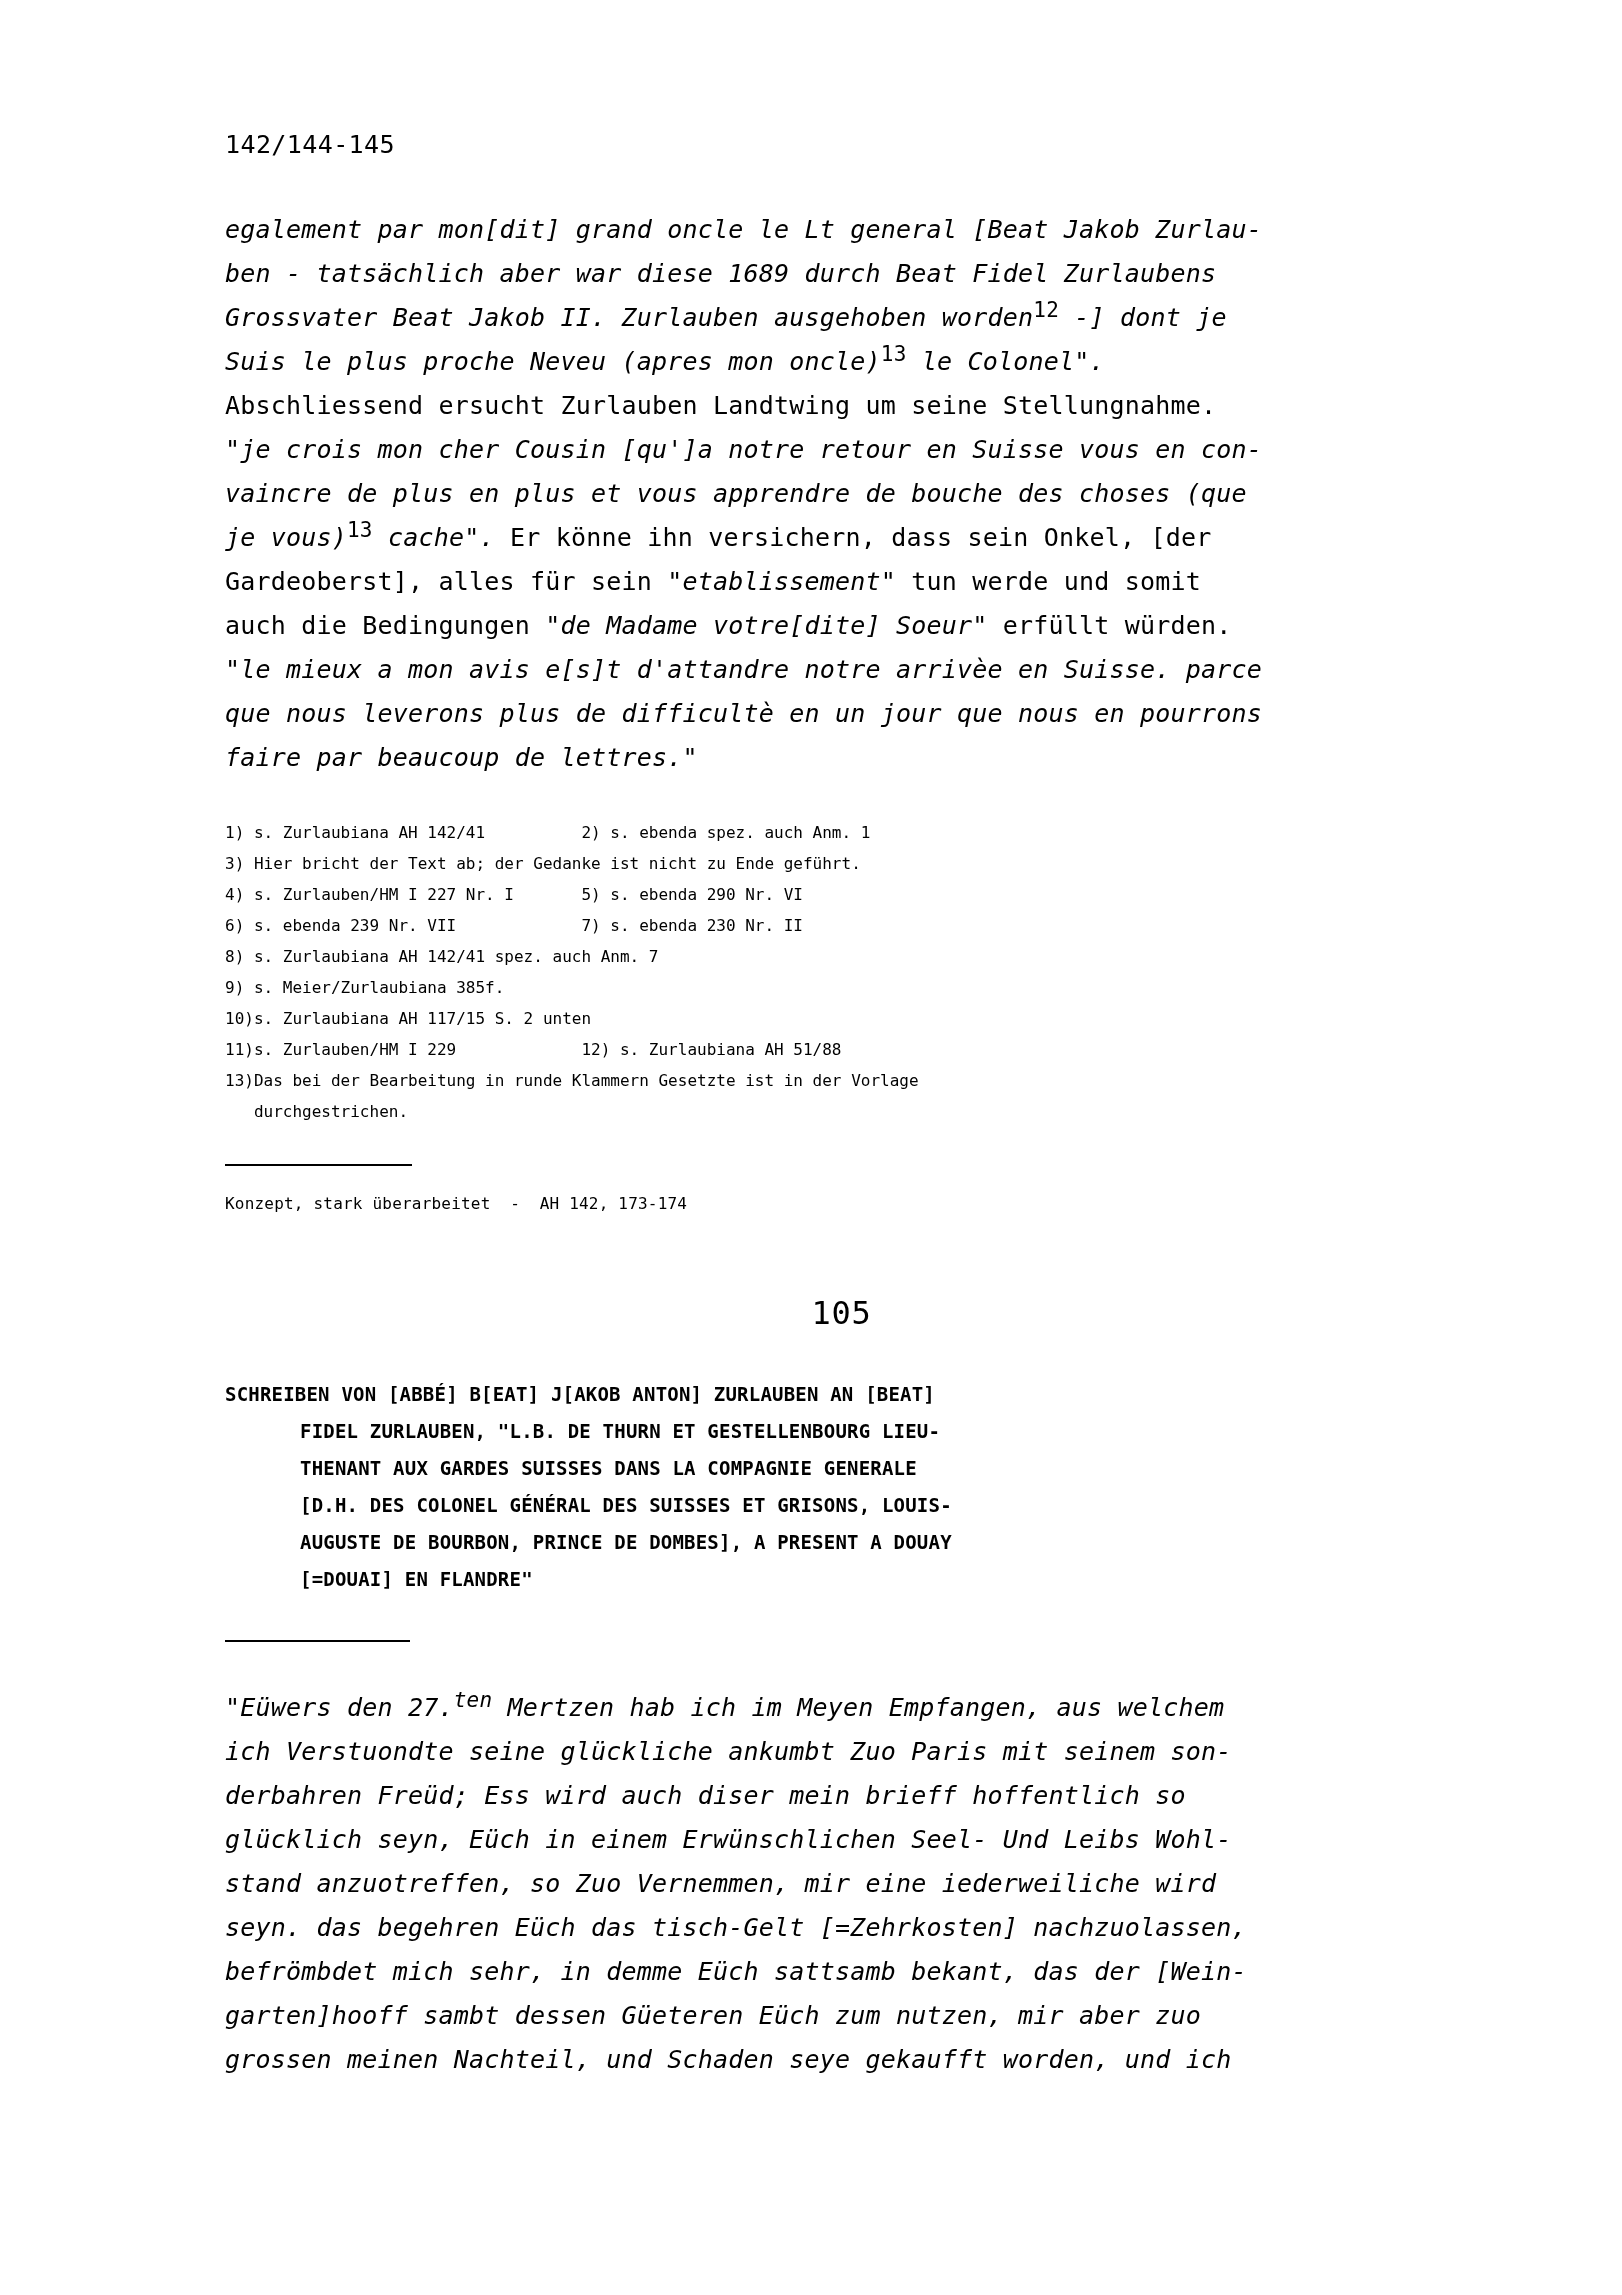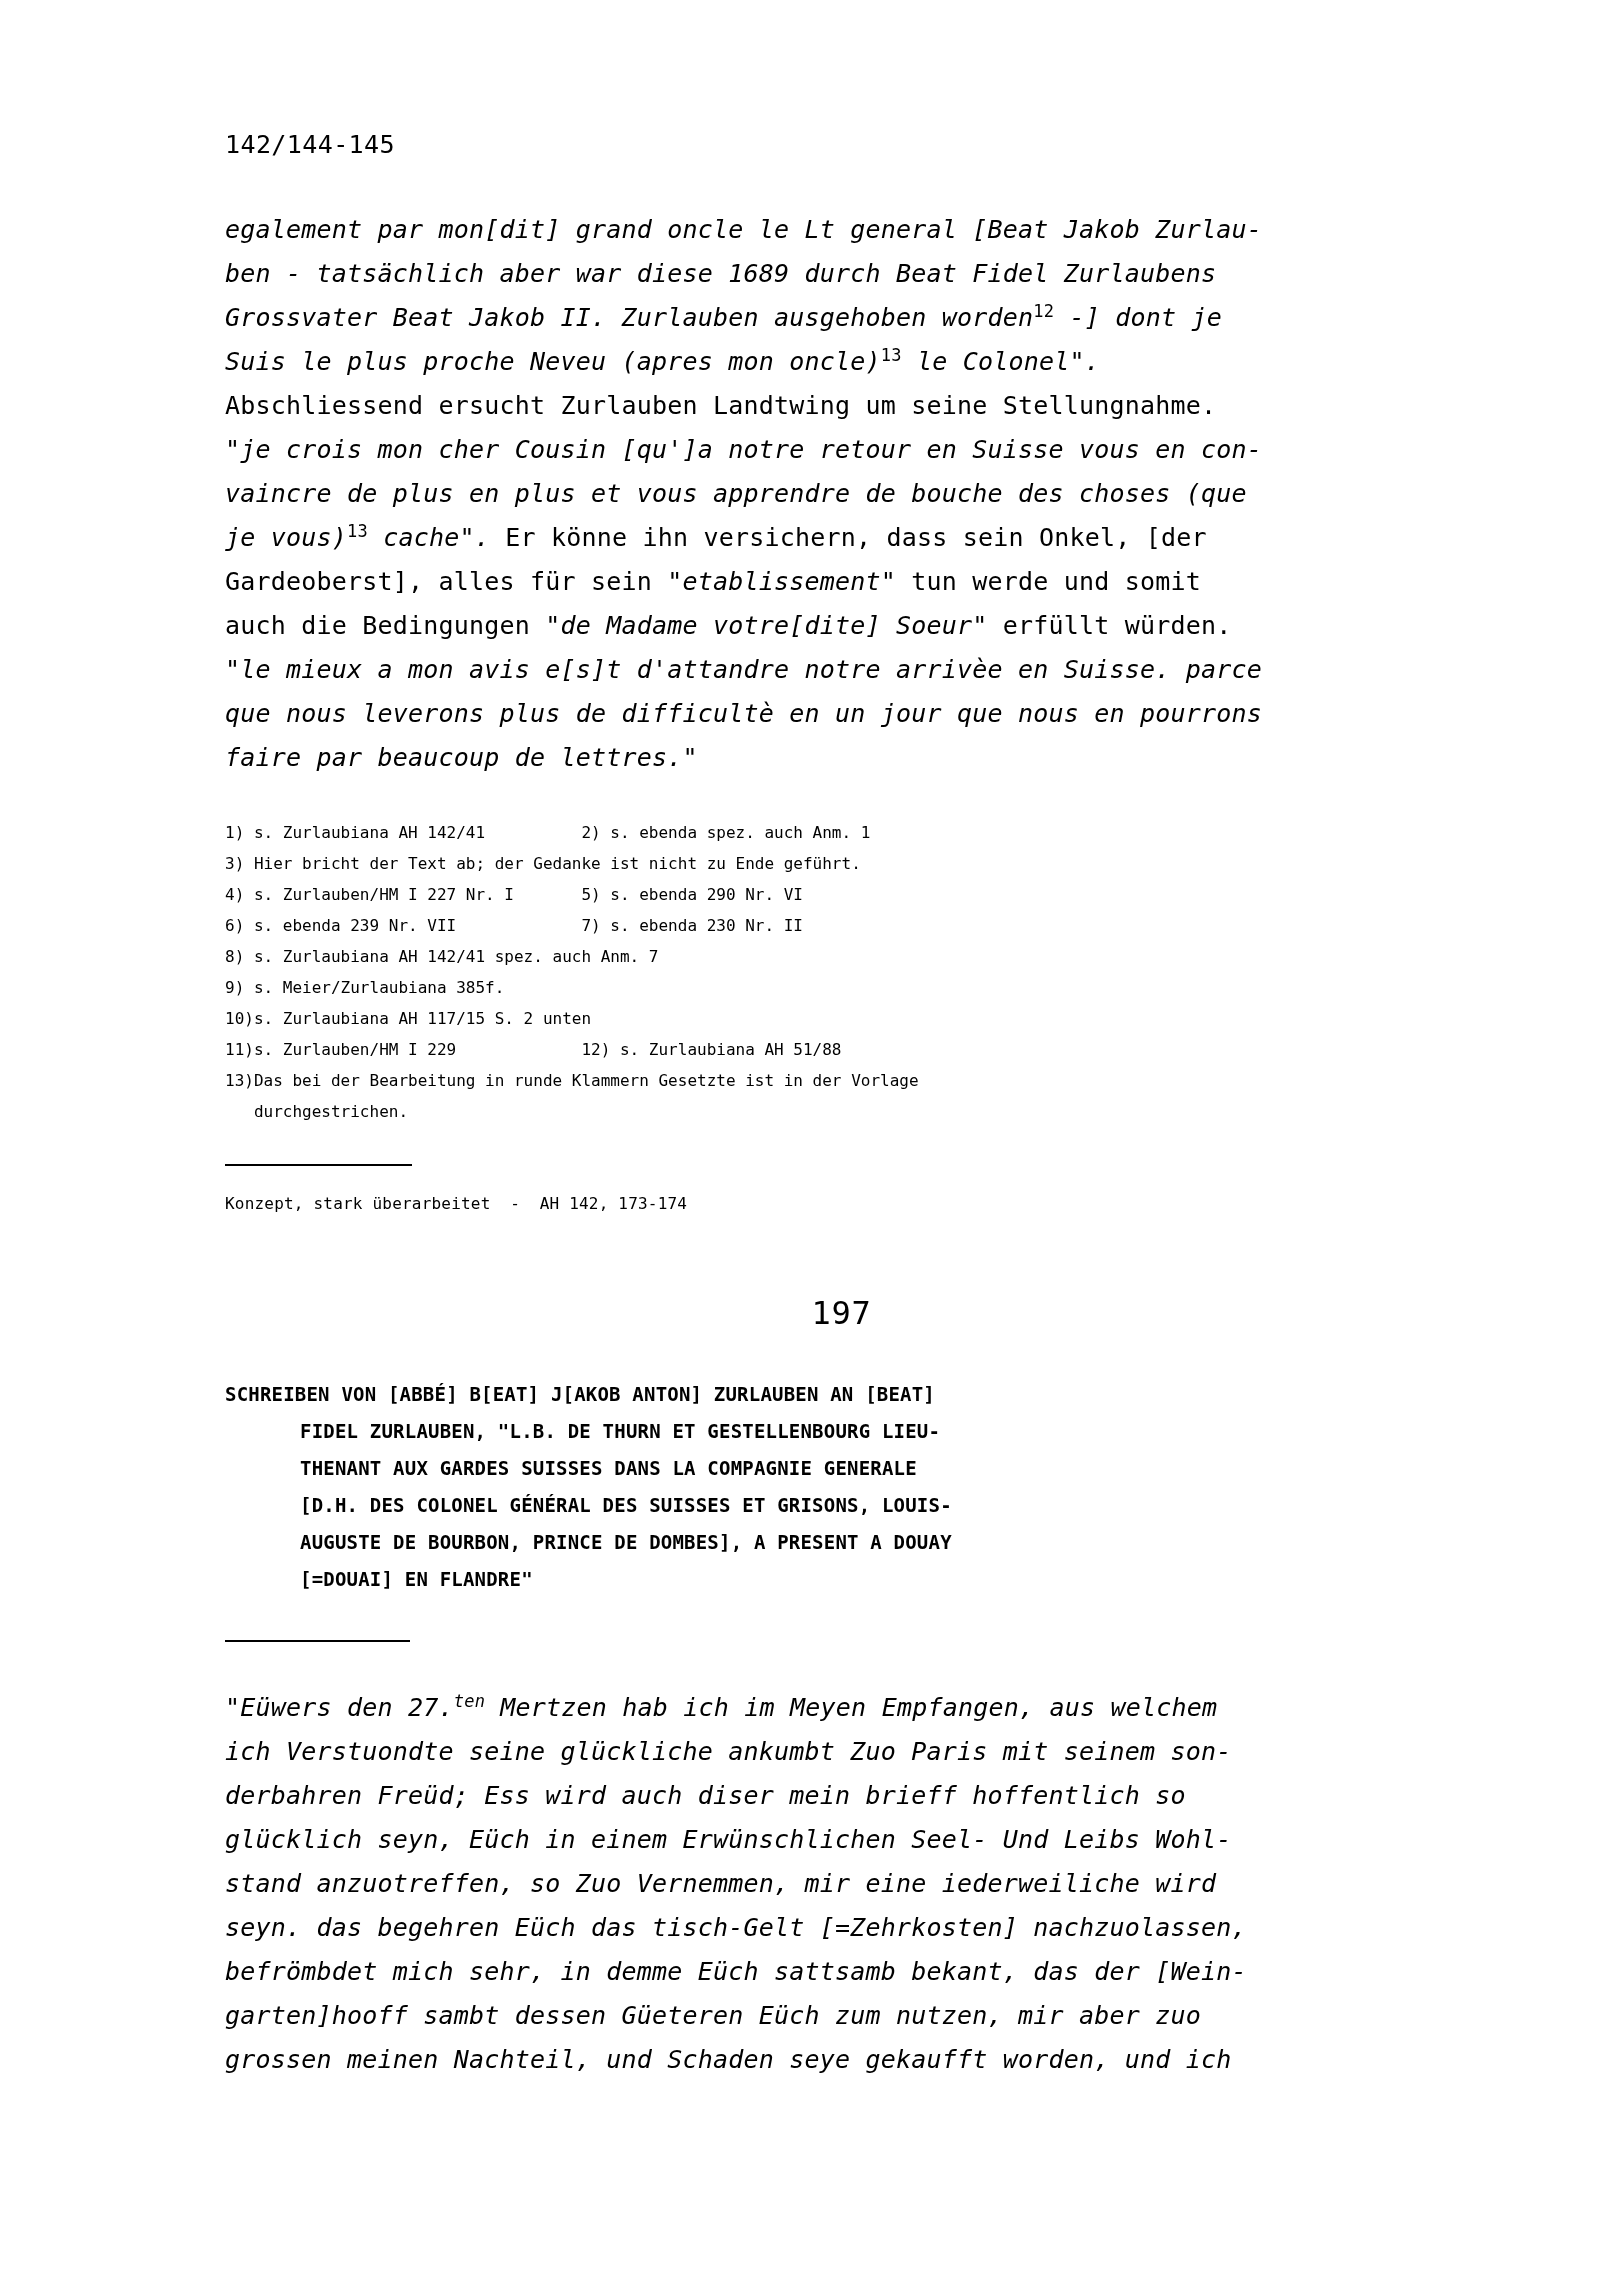--- a/index.html
+++ b/index.html
@@ -99,42 +99,42 @@
     margin: 42px 0 44px 0;
   }
   .letter {
     font-size: 25px;
     line-height: 44px;
     font-style: italic;
     letter-spacing: 0.2px;
     white-space: pre-wrap;
   }
   sup.supsm {
-    font-size: 17px;
+    font-size: 21px;
     vertical-align: super;
     line-height: 0;
   }
 </style>
 </head>
 <body>
 
 <div class="page">
   <div class="content">
 
     <div class="folio">142/144-145</div>
 
     <div class="para" id="body-paragraph"><span style="display: block;"><span style="font-style: italic;">egalement par mon[dit] grand oncle le Lt general [Beat Jakob Zurlau-</span></span><span style="display: block;"><span style="font-style: italic;">ben - tatsächlich aber war diese 1689 durch Beat Fidel Zurlaubens</span></span><span style="display: block;"><span style="font-style: italic;">Grossvater Beat Jakob II. Zurlauben ausgehoben worden</span><sup class="supsm">12</sup><span style="font-style: italic;"> -] dont je</span></span><span style="display: block;"><span style="font-style: italic;">Suis le plus proche Neveu (apres mon oncle)</span><sup class="supsm">13</sup><span style="font-style: italic;"> le Colonel".</span></span><span style="display: block;"><span style="font-style: normal;">Abschliessend ersucht Zurlauben Landtwing um seine Stellungnahme.</span></span><span style="display: block;"><span style="font-style: italic;">"je crois mon cher Cousin [qu']a notre retour en Suisse vous en con-</span></span><span style="display: block;"><span style="font-style: italic;">vaincre de plus en plus et vous apprendre de bouche des choses (que</span></span><span style="display: block;"><span style="font-style: italic;">je vous)</span><sup class="supsm">13</sup><span style="font-style: italic;"> cache".</span><span style="font-style: normal;"> Er könne ihn versichern, dass sein Onkel, [der</span></span><span style="display: block;"><span style="font-style: normal;">Gardeoberst], alles für sein </span><span style="font-style: italic;">"etablissement"</span><span style="font-style: normal;"> tun werde und somit</span></span><span style="display: block;"><span style="font-style: normal;">auch die Bedingungen </span><span style="font-style: italic;">"de Madame votre[dite] Soeur"</span><span style="font-style: normal;"> erfüllt würden.</span></span><span style="display: block;"><span style="font-style: italic;">"le mieux a mon avis e[s]t d'attandre notre arrivèe en Suisse. parce</span></span><span style="display: block;"><span style="font-style: italic;">que nous leverons plus de difficultè en un jour que nous en pourrons</span></span><span style="display: block;"><span style="font-style: italic;">faire par beaucoup de lettres."</span></span></div>
 
     <div class="notes" id="footnotes-block"><span class="row">1) s. Zurlaubiana AH 142/41          2) s. ebenda spez. auch Anm. 1</span><span class="row">3) Hier bricht der Text ab; der Gedanke ist nicht zu Ende geführt.</span><span class="row">4) s. Zurlauben/HM I 227 Nr. I       5) s. ebenda 290 Nr. VI</span><span class="row">6) s. ebenda 239 Nr. VII             7) s. ebenda 230 Nr. II</span><span class="row">8) s. Zurlaubiana AH 142/41 spez. auch Anm. 7</span><span class="row">9) s. Meier/Zurlaubiana 385f.</span><span class="row">10)s. Zurlaubiana AH 117/15 S. 2 unten</span><span class="row">11)s. Zurlauben/HM I 229             12) s. Zurlaubiana AH 51/88</span><span class="row">13)Das bei der Bearbeitung in runde Klammern Gesetzte ist in der Vorlage</span><span class="row">   durchgestrichen.</span></div>
 
     <div class="rule"></div>
 
     <div class="konzept">Konzept, stark überarbeitet  -  AH 142, 173-174</div>
 
-    <div class="docnum">197</div>
+    <div class="docnum">105</div>
 
 
     <div class="title" id="document-title"><span class="first">SCHREIBEN VON [ABBÉ] B[EAT] J[AKOB ANTON] ZURLAUBEN AN [BEAT]</span><span class="indent">FIDEL ZURLAUBEN, "L.B. DE THURN ET GESTELLENBOURG LIEU-</span><span class="indent">THENANT AUX GARDES SUISSES DANS LA COMPAGNIE GENERALE</span><span class="indent">[D.H. DES COLONEL GÉNÉRAL DES SUISSES ET GRISONS, LOUIS-</span><span class="indent">AUGUSTE DE BOURBON, PRINCE DE DOMBES], A PRESENT A DOUAY</span><span class="indent">[=DOUAI] EN FLANDRE"</span></div>
 
     <div class="rule2"></div>
 
     <div class="letter" id="letter-text"><span style="display: block;"><span style="font-style: italic;">"Eüwers den 27.</span><sup class="supsm">ten</sup><span style="font-style: italic;"> Mertzen hab ich im Meyen Empfangen, aus welchem</span></span><span style="display: block;"><span style="font-style: italic;">ich Verstuondte seine glückliche ankumbt Zuo Paris mit seinem son-</span></span><span style="display: block;"><span style="font-style: italic;">derbahren Freüd; Ess wird auch diser mein brieff hoffentlich so</span></span><span style="display: block;"><span style="font-style: italic;">glücklich seyn, Eüch in einem Erwünschlichen Seel- Und Leibs Wohl-</span></span><span style="display: block;"><span style="font-style: italic;">stand anzuotreffen, so Zuo Vernemmen, mir eine iederweiliche wird</span></span><span style="display: block;"><span style="font-style: italic;">seyn. das begehren Eüch das tisch-Gelt [=Zehrkosten] nachzuolassen,</span></span><span style="display: block;"><span style="font-style: italic;">befrömbdet mich sehr, in demme Eüch sattsamb bekant, das der [Wein-</span></span><span style="display: block;"><span style="font-style: italic;">garten]hooff sambt dessen Güeteren Eüch zum nutzen, mir aber zuo</span></span><span style="display: block;"><span style="font-style: italic;">grossen meinen Nachteil, und Schaden seye gekaufft worden, und ich</span></span></div>
 
   </div>
 </div>

